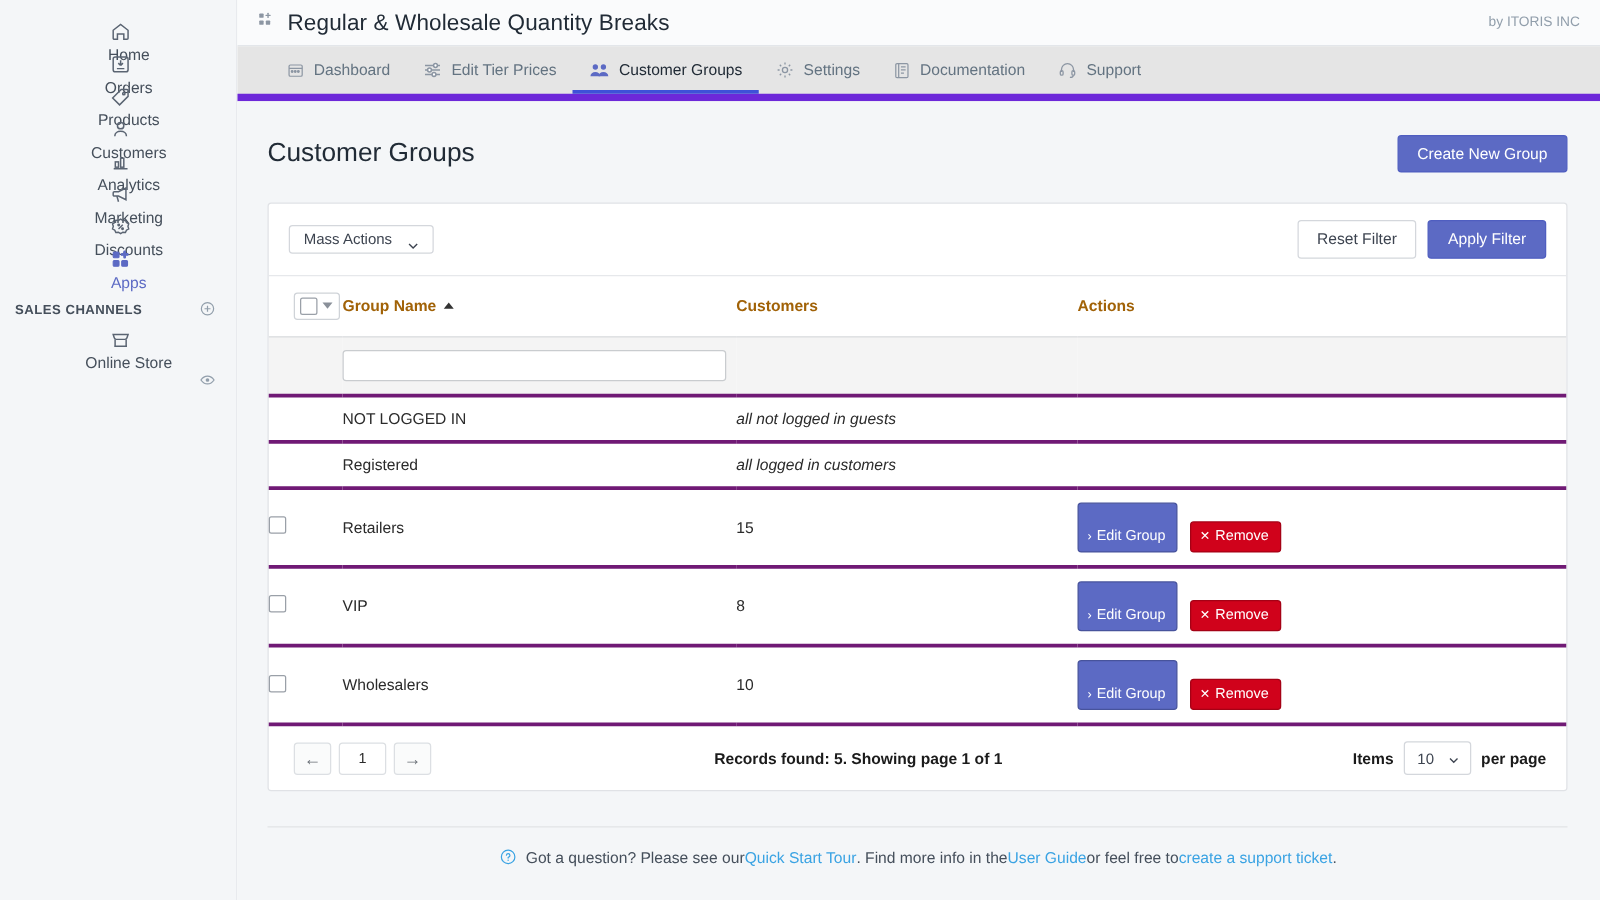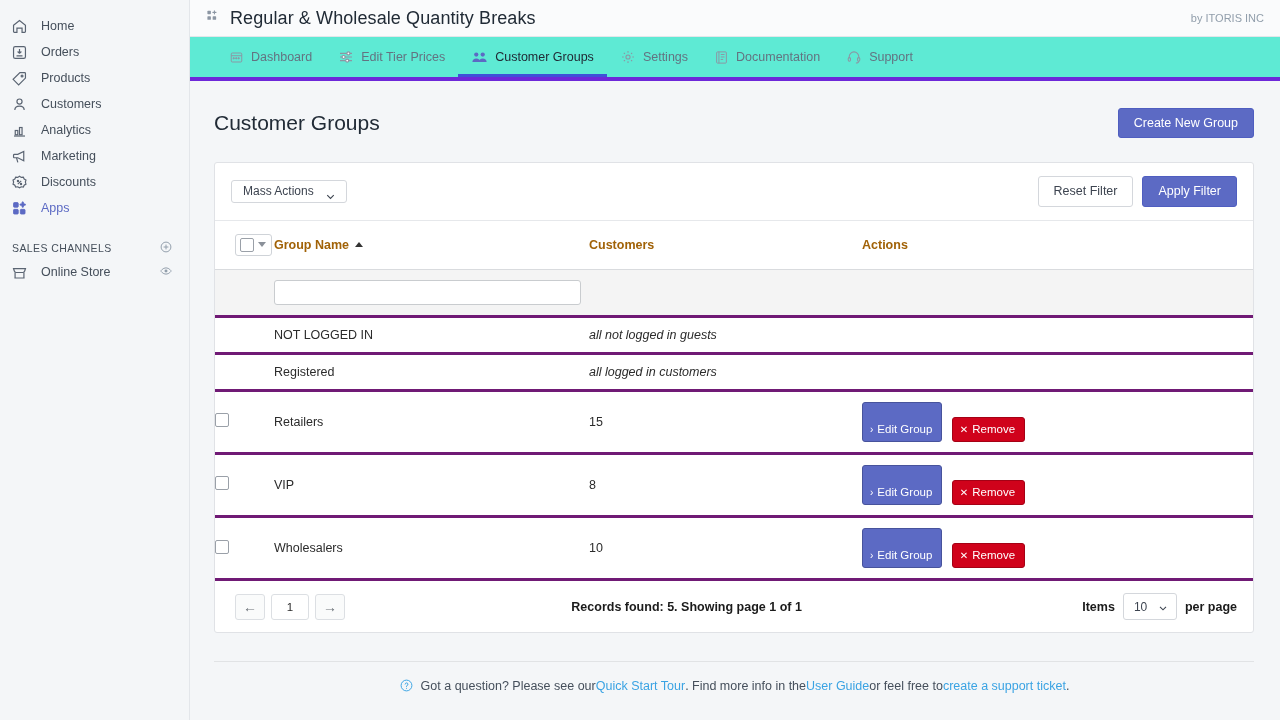--- a/index.html
+++ b/index.html
@@ -14,53 +14,53 @@
   
   .sidebar {
     width: 190px; height: 720px; flex: 0 0 190px;
     background: #f4f6f8;
     border-right: 1px solid #e3e6ea;
     padding-top: 13px;
   }
   .nav-item {
     display: flex; align-items: center;
     height: 26px; padding-left: 11px; margin-bottom: 0px;
-    color: #454f5b; font-size: 12.5px; cursor: pointer;
+    color: #454f5b; font-size: 12.5px; cursor: pointer; flex-direction: column;
   }
   .nav-item .ico { width: 24px; flex: 0 0 24px; display: flex; align-items: center; }
   .nav-item .lbl { padding-left: 6px; }
   .nav-item.active { color: #5c6ac4; }
   .nav-item.active .ico svg { stroke: #5c6ac4; fill: #5c6ac4; }
   .nav-gap { height: 16px; }
   .section-head {
     display: flex; align-items: center; justify-content: space-between;
     padding: 0 16px 0 12px; height: 22px;
-    font-size: 10.5px; font-weight: normal; letter-spacing: .4px;
+    font-size: 10.5px; font-weight: bold; letter-spacing: .4px;
     color: #454f5b; text-transform: uppercase; gap: 24px;
   }
   .section-head .plus { color: #919eab; }
 
   
   .main { flex: 1 1 auto; height: 720px; background: #ffffff; display: flex; flex-direction: column; }
 
   .app-header {
     height: 37px; flex: 0 0 37px;
     background: #fafbfc;
     border-bottom: 1px solid #e3e6ea;
     display: flex; align-items: center; padding: 0 16px;
   }
   .app-header .htitle {
     font-size: 18px; color: #212b36; padding-left: 10px; letter-spacing: .1px;
   }
   .app-header .by { margin-left: auto; font-size: 11px; color: #919eab; }
 
   .tabbar {
     height: 44px; flex: 0 0 44px;
-    background: #5eead4;
-    border-bottom: 4px solid #6d28d9;
+    background: #e5e5e5;
+    border-bottom: 6px solid #6d28d9;
     display: flex; align-items: stretch; padding-left: 26px;
   }
   .tab {
     display: flex; align-items: center; gap: 7px;
     padding: 0 13px; font-size: 12.5px; color: #637381;
     cursor: pointer; position: relative;
   }
   .tab.active { color: #212b36; }
   .tab.active::after {
     content: ""; position: absolute; left: 0; right: 0; bottom: 0;

